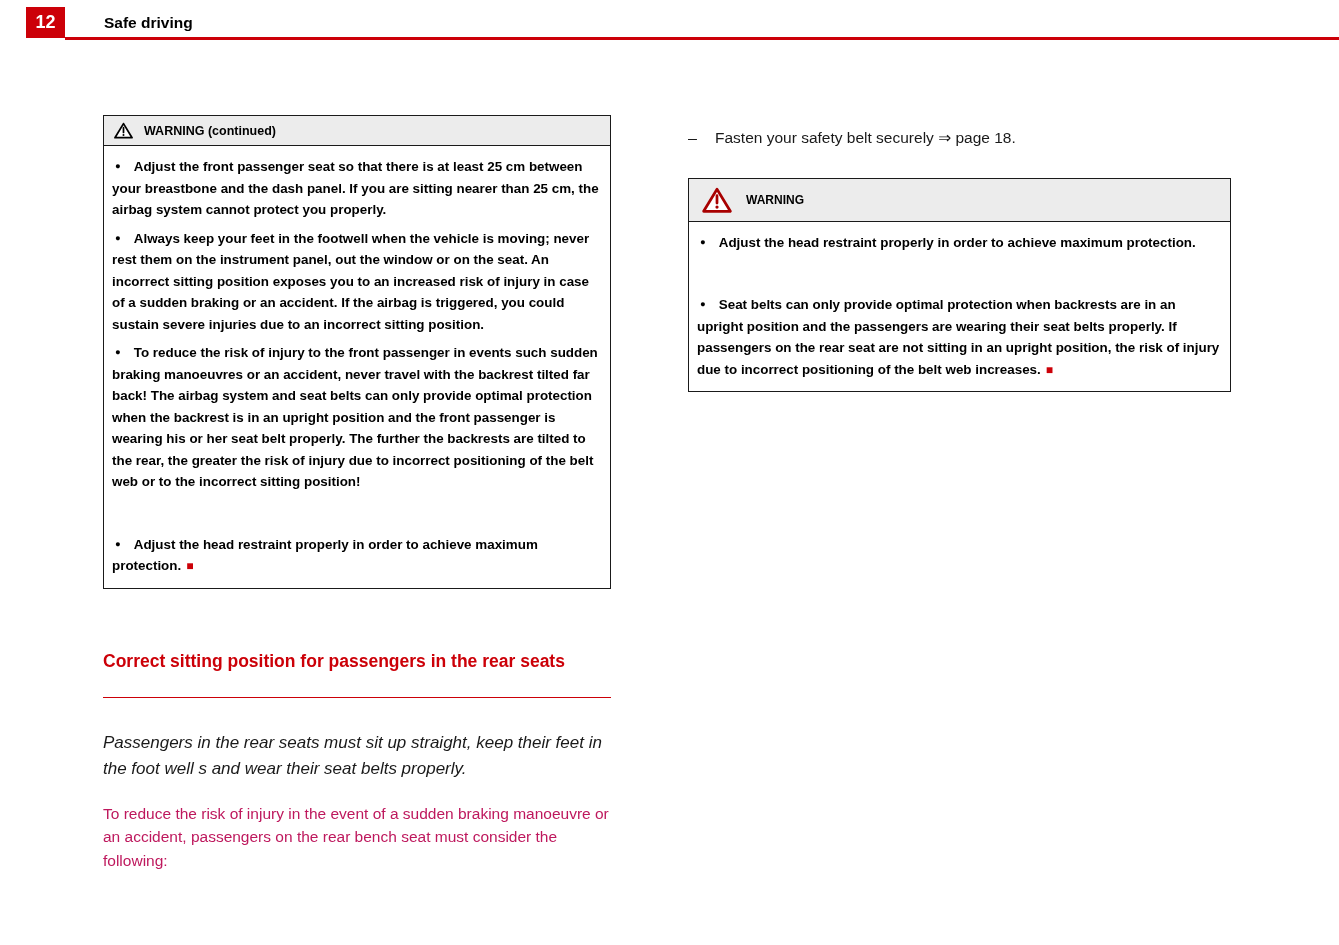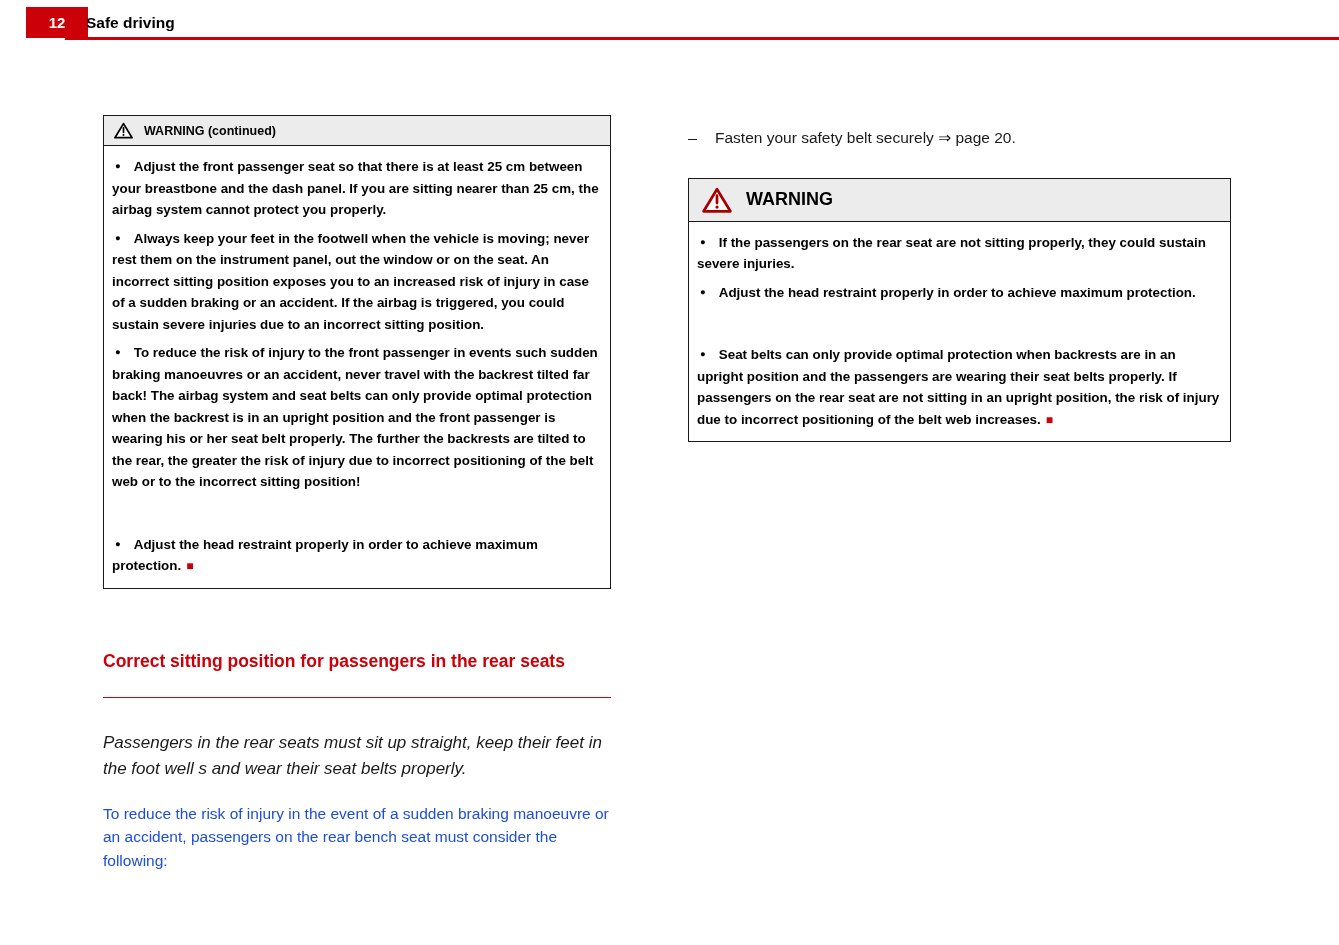--- a/index.html
+++ b/index.html
@@ -8,27 +8,27 @@
     width: 1339px; height: 945px;
     position: relative;
     font-family: "Liberation Sans", sans-serif;
     color: #111;
     overflow: hidden;
   }
 
   
   .pagenum-box {
     position: absolute; left: 26px; top: 7px;
-    width: 62px; height: 31px;
+    width: 39px; height: 31px;
     background: var(--accent-red, #cc0008);
-    color: #fff; font-weight: bold; font-size: 15px;
+    color: #fff; font-weight: bold; font-size: 18px;
     display: flex; align-items: center; justify-content: center;
   }
   .section-title {
-    position: absolute; left: 86px; top: 14px;
+    position: absolute; left: 104px; top: 14px;
     font-size: 15.5px; font-weight: bold; color: #000;
   }
   .header-rule {
     position: absolute; left: 65px; right: 0; top: 37px;
     height: 2.5px; background: var(--accent-red, #cc0008);
   }
 
   
   .left-col  { position: absolute; left: 103px; top: 115px; width: 508px; }
   .right-col { position: absolute; left: 688px; top: 110px; width: 543px; }
@@ -37,21 +37,21 @@
   .warn-box { border: 1px solid #1a1a1a; background: #fff; }
   .warn-head {
     display: flex; align-items: center;
     background: var(--warning-header-bg, #ececec);
     border-bottom: 1px solid #1a1a1a;
   }
   .warn-head.sm { padding: 6px 10px; gap: 11px; }
   .warn-head.lg { padding: 8px 13px; gap: 14px; }
   .warn-title { font-weight: bold; color: #000; }
   .warn-title.sm { font-size: 12.5px; }
-  .warn-title.lg { font-size: 18px; }
+  .warn-title.lg { font-size: 12px; }
   .tri-sm { width: 19px; height: 17px; color: #000; flex: 0 0 auto; }
   .tri-lg { width: 30px; height: 26px; color: var(--warning-icon-red, #a80000); flex: 0 0 auto; }
 
   .warn-body { padding: 9px 9px 10px 8px; }
   .warn-item {
     font-weight: bold; font-size: 13.4px; line-height: 21.5px;
     color: #000; margin-bottom: 6px;
   }
   .warn-item:last-child { margin-bottom: 0; margin-top: 40px; }
   .bullet {
@@ -68,21 +68,21 @@
     padding-bottom: 25px;
     border-bottom: 1.5px solid var(--accent-red, #cc0008);
   }
   .lead {
     margin-top: 32px;
     font-style: italic;
     font-size: 17px; line-height: 26px; color: #1a1a1a;
   }
   .body-par {
     margin-top: 20px;
-    font-size: 15.5px; line-height: 23.5px; color: #1d4ed8;
+    font-size: 15.5px; line-height: 23.5px; color: #be185d;
   }
 
   
   .dash-item {
     position: relative; padding-left: 27px;
     font-size: 15.5px; line-height: 24px; color: #1a1a1a;
     margin-bottom: 15.5px;
   }
   .dash { position: absolute; left: 0; }
   .warn-box.right { margin-top: 28px; }
@@ -122,35 +122,34 @@
     <p class="lead">Passengers in the rear seats must sit up straight, keep their feet in the foot well s and wear their seat belts properly.</p>
 
     <p class="body-par">To reduce the risk of injury in the event of a sudden braking manoeuvre or an accident, passengers on the rear bench seat must consider the following:</p>
   </section>
 
   <section class="right-col">
 
     <div>
       <div class="dash-item"><span class="dash">–</span></div>
       <div class="dash-item"><span class="dash">–</span></div>
-      <div class="dash-item"><span class="dash">–</span><span>Fasten your safety belt securely ⇒ page 20.</span></div>
+      <div class="dash-item"><span class="dash">–</span><span>Fasten your safety belt securely ⇒ page 18.</span></div>
       <div class="dash-item"><span class="dash">–</span></div>
     </div>
 
     <div class="warn-box right">
       <div class="warn-head lg">
         <svg class="tri-lg" viewBox="0 0 24 21">
           <path d="M12 1.8 L22.8 19.6 H1.2 Z" fill="#fff" stroke="currentColor" stroke-width="2.2" stroke-linejoin="round"></path>
           <path d="M12 7 v6" stroke="currentColor" stroke-width="2.2" stroke-linecap="round"></path>
           <circle cx="12" cy="16.2" r="1.3" fill="currentColor"></circle>
         </svg>
         <span class="warn-title lg">WARNING</span>
       </div>
       <div class="warn-body">
-        <p class="warn-item"><span class="bullet">●</span><span>If the passengers on the rear seat are not sitting properly, they could sustain severe injuries.</span></p>
         <p class="warn-item"><span class="bullet">●</span><span>Adjust the head restraint properly in order to achieve maximum protection.</span></p>
         <p class="warn-item"><span class="bullet">●</span><span>Seat belts can only provide optimal protection when backrests are in an upright position and the passengers are wearing their seat belts properly. If passengers on the rear seat are not sitting in an upright position, the risk of injury due to incorrect positioning of the belt web increases.</span><span class="endmark">■</span></p>
       </div>
     </div>
 
   </section>
 
 </div>
 
 </body></html>

